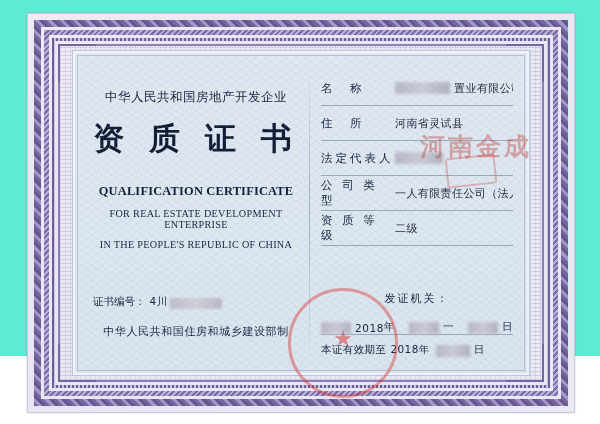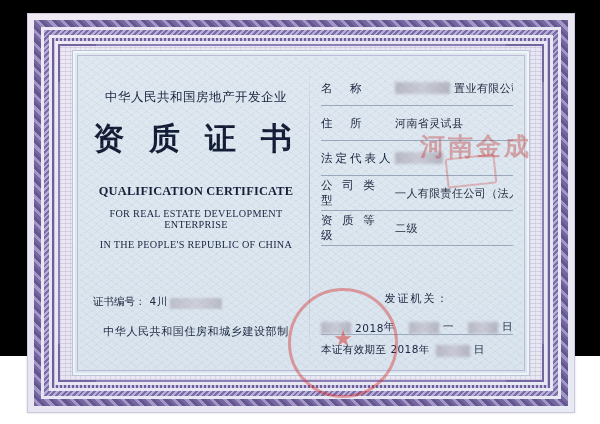--- a/index.html
+++ b/index.html
@@ -3,21 +3,21 @@
 <meta charset="utf-8">
 <style>
   html,body{margin:0;padding:0;}
   body{
     width:600px;height:424px;overflow:hidden;
     background:#ffffff;
     font-family:"Liberation Sans", sans-serif;
   }
   #cert-root{
     position:relative;width:600px;height:356px;
-    background:#000000;
+    background:#5eead4;
   }
   
   .cert-outer{
     position:absolute;left:27px;top:13px;width:546px;height:398px;
     background:linear-gradient(135deg,#efeaf4 0%, #e8e6f2 40%, #e7e9f3 100%);
     border:1px solid #cfc8dd;
     box-shadow:0 0 2px rgba(0,0,0,.18);
     overflow:hidden;
   }
   

